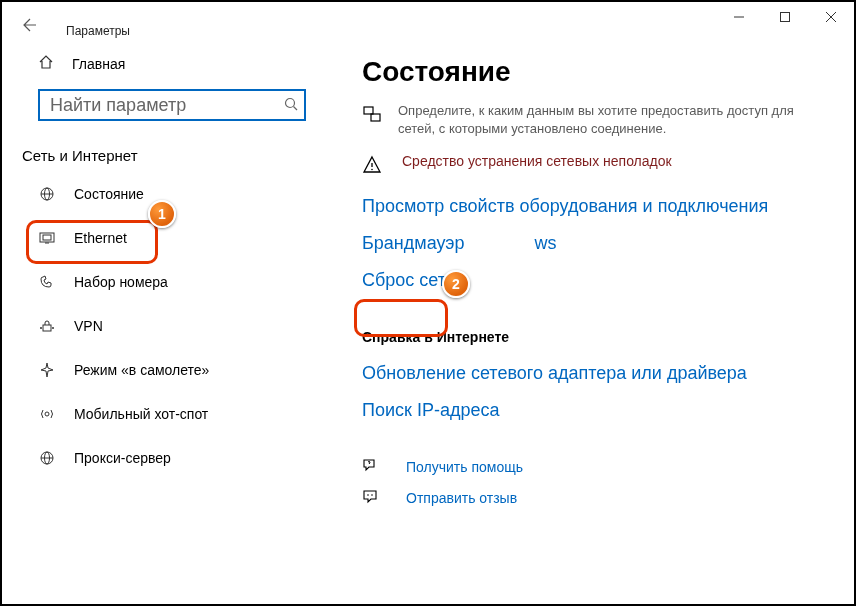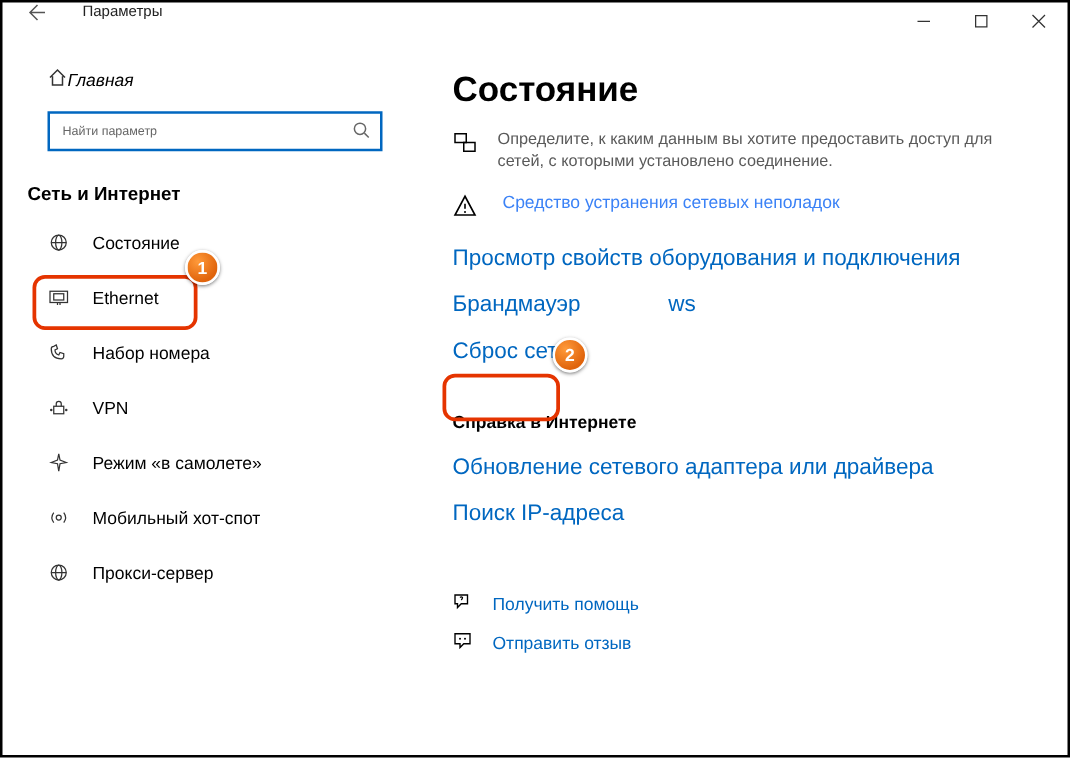--- a/index.html
+++ b/index.html
@@ -13,21 +13,21 @@
     height: 606px;
     position: relative;
     border: 2px solid #000;
     overflow: hidden;
   }
 
   
   .titlebar {
     height: 36px;
     display: flex;
-    align-items: flex-start;
+    align-items: flex-end;
     padding-left: 18px;
     position: relative;
   }
   .titlebar .back {
     width: 22px;
     font-size: 18px;
     color: #555;
     margin-right: 24px;
   }
   .titlebar .title {
@@ -65,47 +65,47 @@
     flex: 1;
     padding: 0 40px 0 40px;
     overflow: hidden;
   }
 
   
   .home-link {
     display: flex;
     align-items: center;
     padding: 10px 20px 10px 36px;
+    gap: 18px;
     font-size: 14px;
     color: #000;
-    font-style: italic;
   }
   .search-wrap { padding: 6px 20px 14px 36px; }
   .search {
     width: 268px;
     height: 32px;
     border: 2px solid #0067c0;
     display: flex;
     align-items: center;
     padding: 0 8px;
   }
   .search input {
     border: none;
     outline: none;
     flex: 1;
-    font-size: 10px;
+    font-size: 18px;
     font-family: inherit;
     background: transparent;
   }
   .search input::placeholder { color: #666; }
   .search .sicon { color: #666; font-size: 14px; }
 
   .section-header {
     padding: 12px 20px 8px 20px;
-    font-weight: 700;
+    font-weight: 400;
     font-size: 15px;
   }
 
   .nav-item {
     display: flex;
     align-items: center;
     gap: 18px;
     padding: 0 20px 0 36px;
     height: 44px;
     font-size: 14px;
@@ -131,41 +131,41 @@
     gap: 16px;
     padding: 6px 0 10px 0;
   }
   .setting-row .sicon2 {
     width: 24px;
     padding-top: 2px;
     color: #000;
   }
   .setting-row .stitle {
     font-size: 14px;
-    color: #3b82f6;
+    color: #7f1d1d;
     margin-bottom: 2px;
   }
   .setting-row .sdesc {
     font-size: 13px;
     color: #5a5a5a;
     line-height: 1.35;
   }
 
   .link {
     color: #0067c0;
     font-size: 18px;
     padding: 8px 0;
     display: inline-block;
   }
   .link-small {
     color: #0067c0;
     font-size: 14px;
     display: flex;
     align-items: center;
-    gap: 14px;
+    gap: 26px;
     padding: 6px 0;
   }
   .link-small .licon { width: 18px; color: #000; }
 
   .help-title {
     font-size: 14px;
     font-weight: 600;
     margin: 30px 0 10px 0;
   }
 
@@ -359,21 +359,21 @@
       <a class="link" style="position:relative;">
         <span>Брандмауэр</span>
         <span style="visibility:hidden;">XXXXX</span>
         <span>ws</span>
       </a>
     </div>
     <div><a class="link">Сброс сети</a></div>
 
     <div class="help-title">Справка в Интернете</div>
     <div><a class="link">Обновление сетевого адаптера или драйвера</a></div>
-    <div style="margin-bottom:38px;"><a class="link">Поиск IP-адреса</a></div>
+    <div style="margin-bottom:22px;"><a class="link">Поиск IP-адреса</a></div>
 
     <div class="link-small">
       <span class="licon">
         <svg width="16" height="16" viewBox="0 0 16 16">
             <path d="M2 3 H12 V10 H7 L4 13 V10 H2 Z" stroke="#000" stroke-width="1.1" fill="none"></path>
             <path d="M6 5 Q7 4 8 5 Q8 6 7 7" stroke="#000" stroke-width="1" fill="none"></path>
           </svg>
       </span>
       <span>Получить помощь</span>
     </div>

